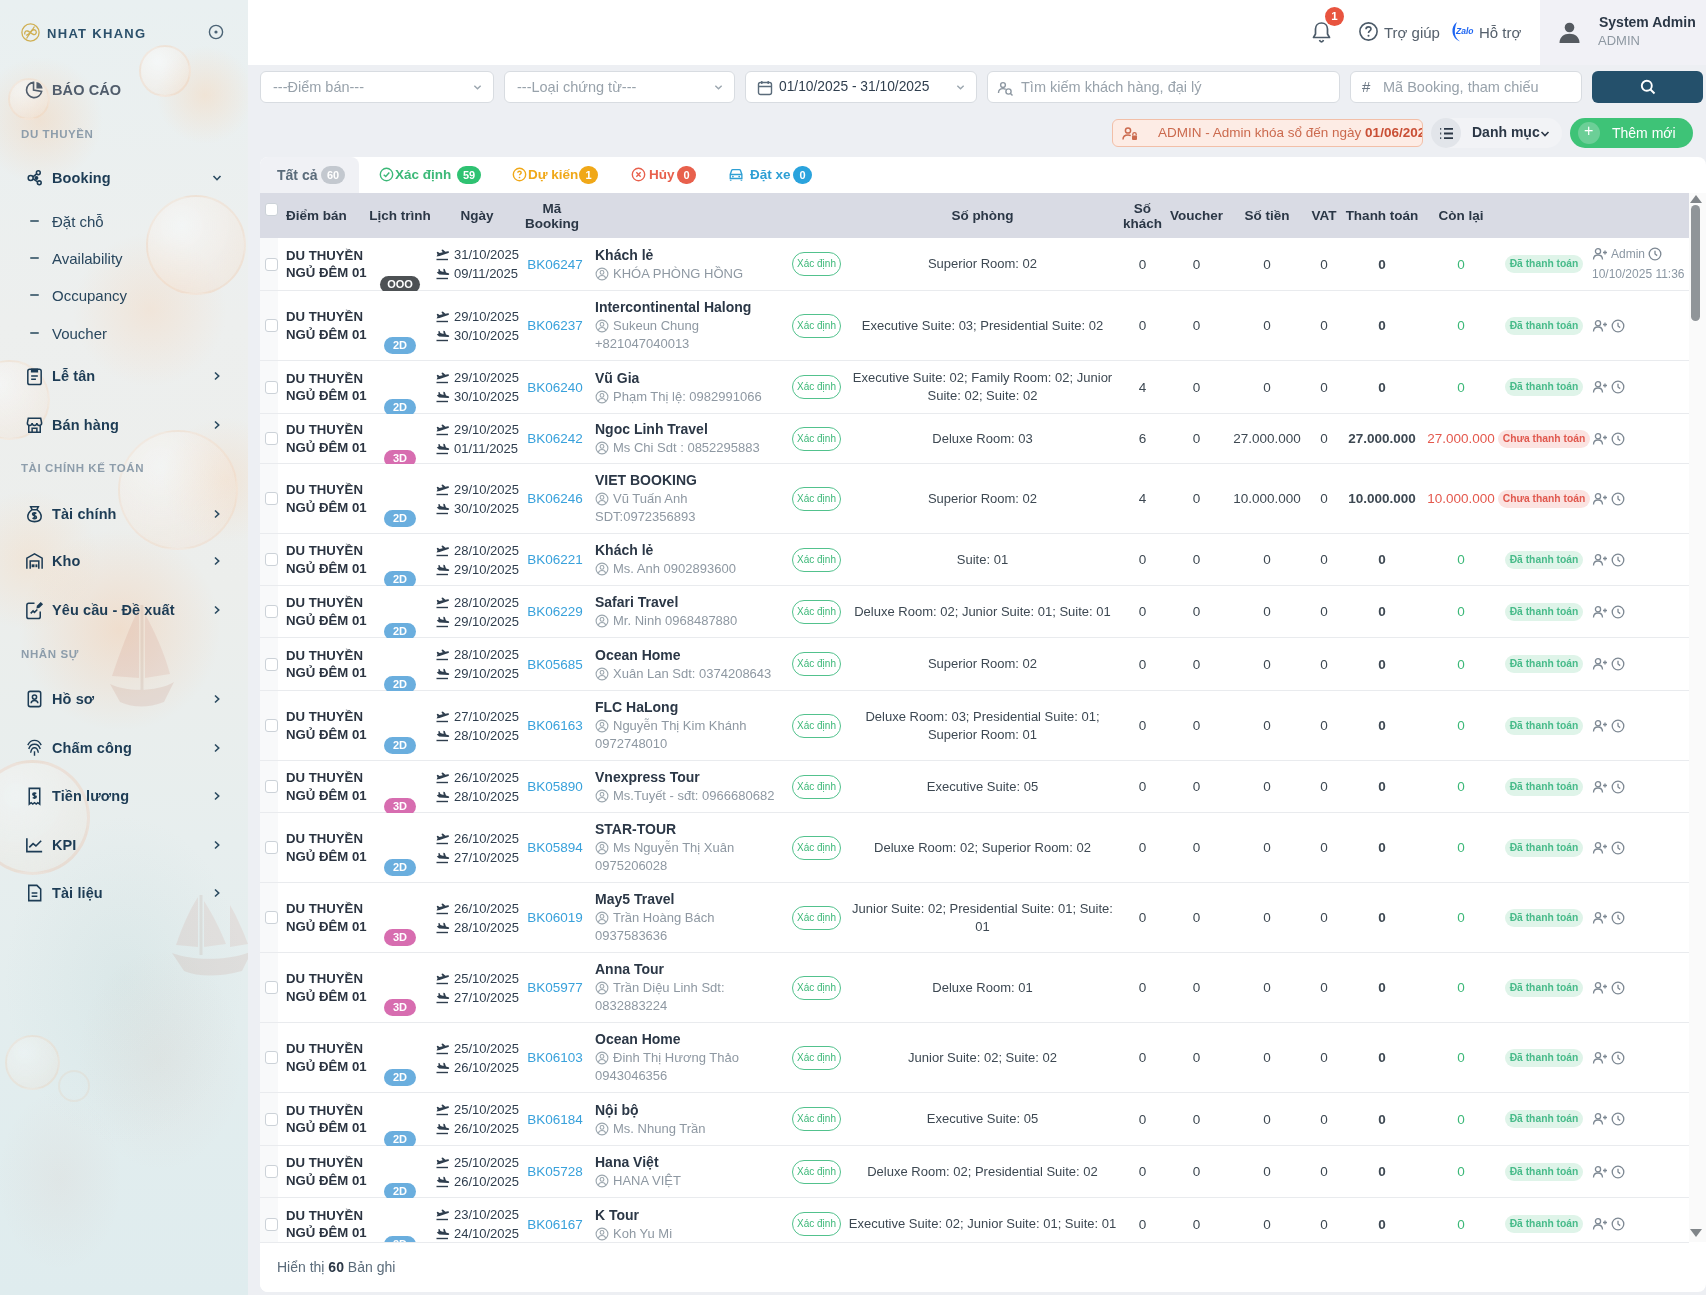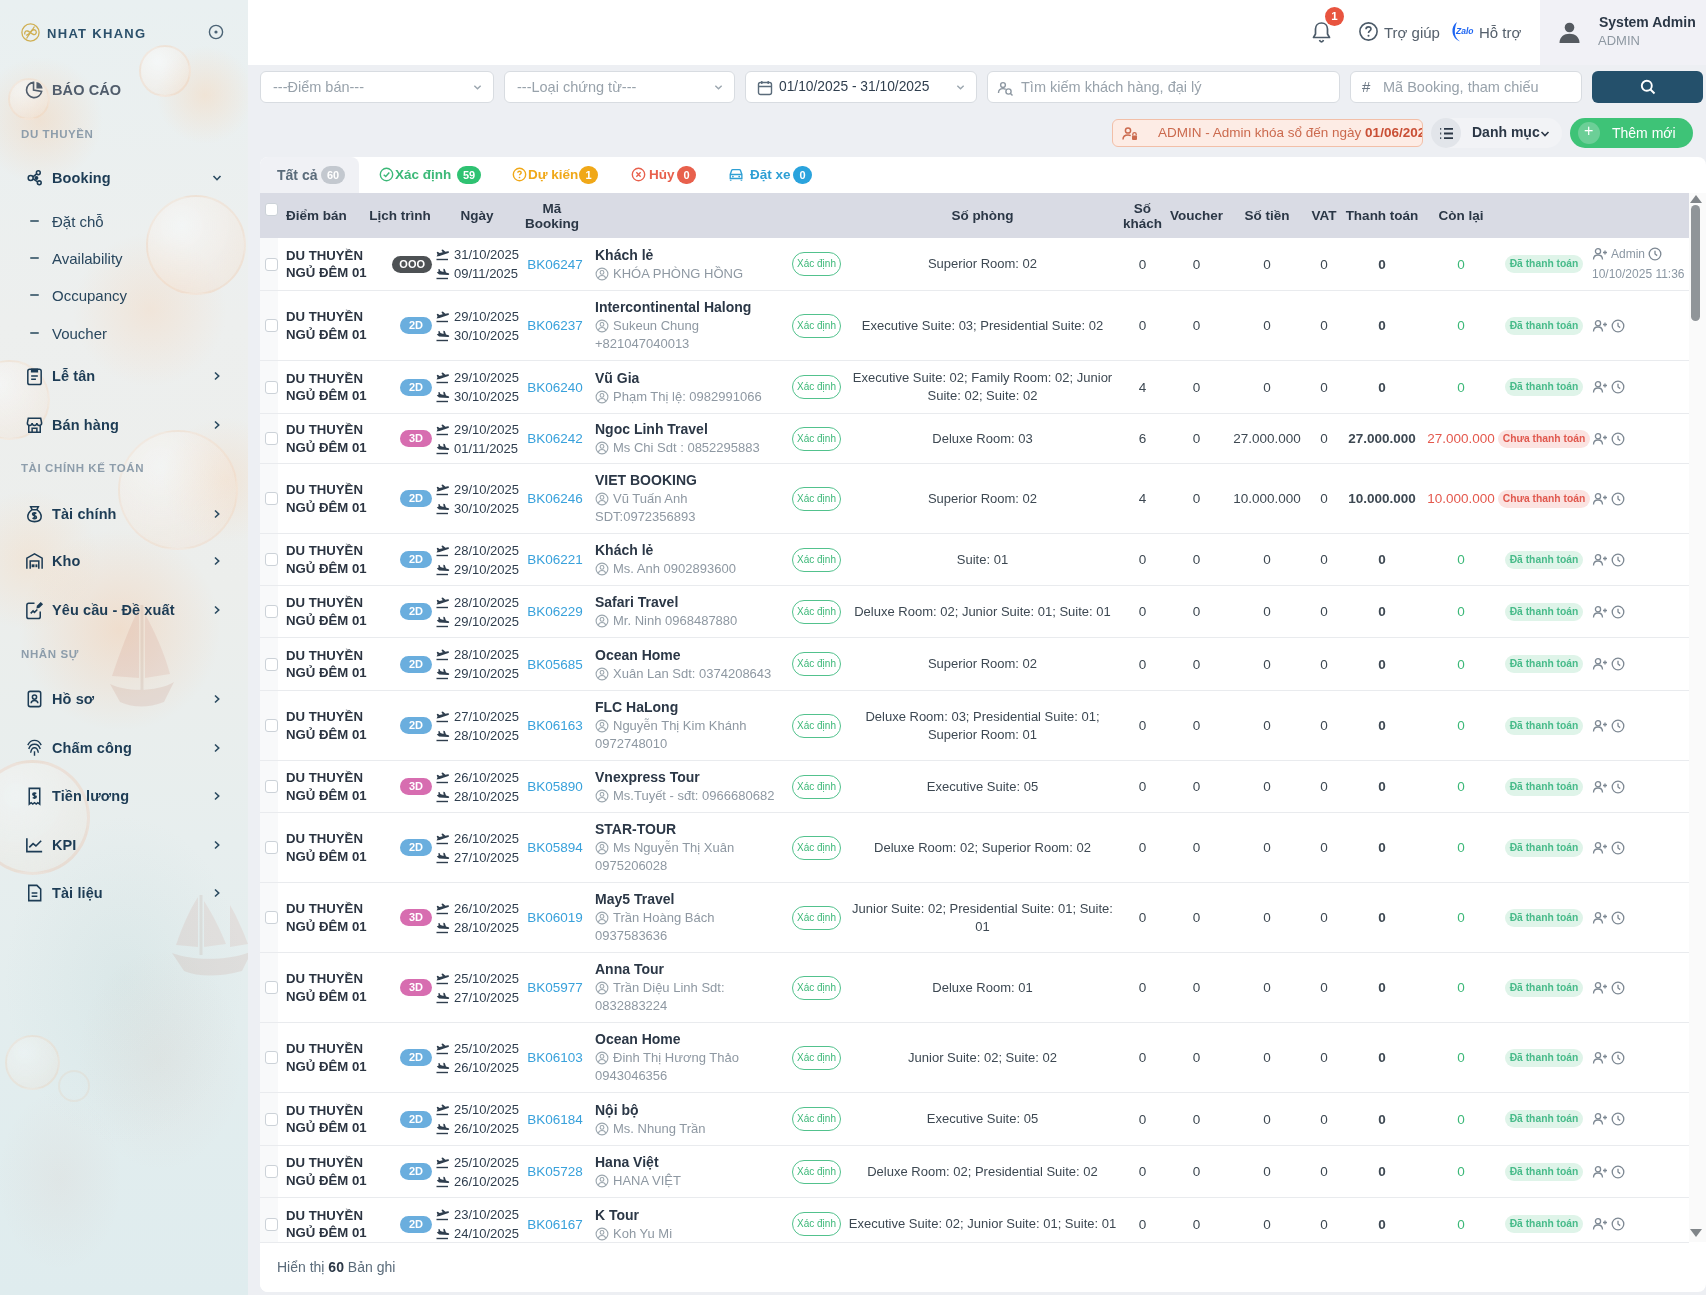--- a/index.html
+++ b/index.html
@@ -49,21 +49,21 @@
 
 
 #thead { position:absolute; left:0; top:36px; width:1429px; height:45px; background:#d9dbe4; }
 .th { position:absolute; top:0; height:45px; display:flex; align-items:center; justify-content:center; text-align:center; font-size:13.5px; font-weight:bold; color:#2b3746; line-height:15px; }
 #tbody { position:absolute; left:0; top:81px; width:1429px; height:1004px; overflow:hidden; }
 .row { position:relative; width:1429px; background:#fff; border-bottom:1px solid #e9ebee; }
 .row .cbcol { position:absolute; left:0; top:0; width:18px; height:100%; background:#f8f9fa; }
 .cb { position:absolute; left:5px; top:50%; margin-top:-6.5px; width:13px; height:13px; border:1px solid #ccd2d8; border-radius:3px; background:#fff; }
 .cell { position:absolute; top:0; height:100%; display:flex; align-items:center; }
 .c-diemban { left:18px; width:90px; padding-left:8px; font-size:13.2px; font-weight:bold; color:#2b3441; line-height:17.5px; }
-.c-badge { left:108px; width:64px; justify-content:flex-end; }
+.c-badge { left:108px; width:64px; justify-content:center;margin-top:20px; }
 .badge { height:17px; border-radius:9px; color:#fff; font-size:11px; font-weight:bold; line-height:17px; padding:0 9px; }
 .b-blue { background:#6aaede; }
 .b-pink { background:#d76db0; }
 .b-dark { background:#4d5154; padding:0 7px; }
 .c-ngay { left:172px; width:90px; justify-content:center; font-size:13px; color:#2f3e4e; line-height:19px; }
 .c-bk { left:265px; width:60px; justify-content:center; font-size:13.5px; color:#38a1db; }
 .c-kh { left:322px; width:206px; padding-left:13px; flex-direction:column; justify-content:center; align-items:flex-start; }
 .kh-name { font-size:14px; font-weight:bold; color:#2b3746; line-height:19px; }
 .kh-sub { font-size:13px; color:#8e98a2; line-height:18px; display:flex; align-items:center; gap:4px; }
 .c-xd { left:528px; width:57px; justify-content:center; }

